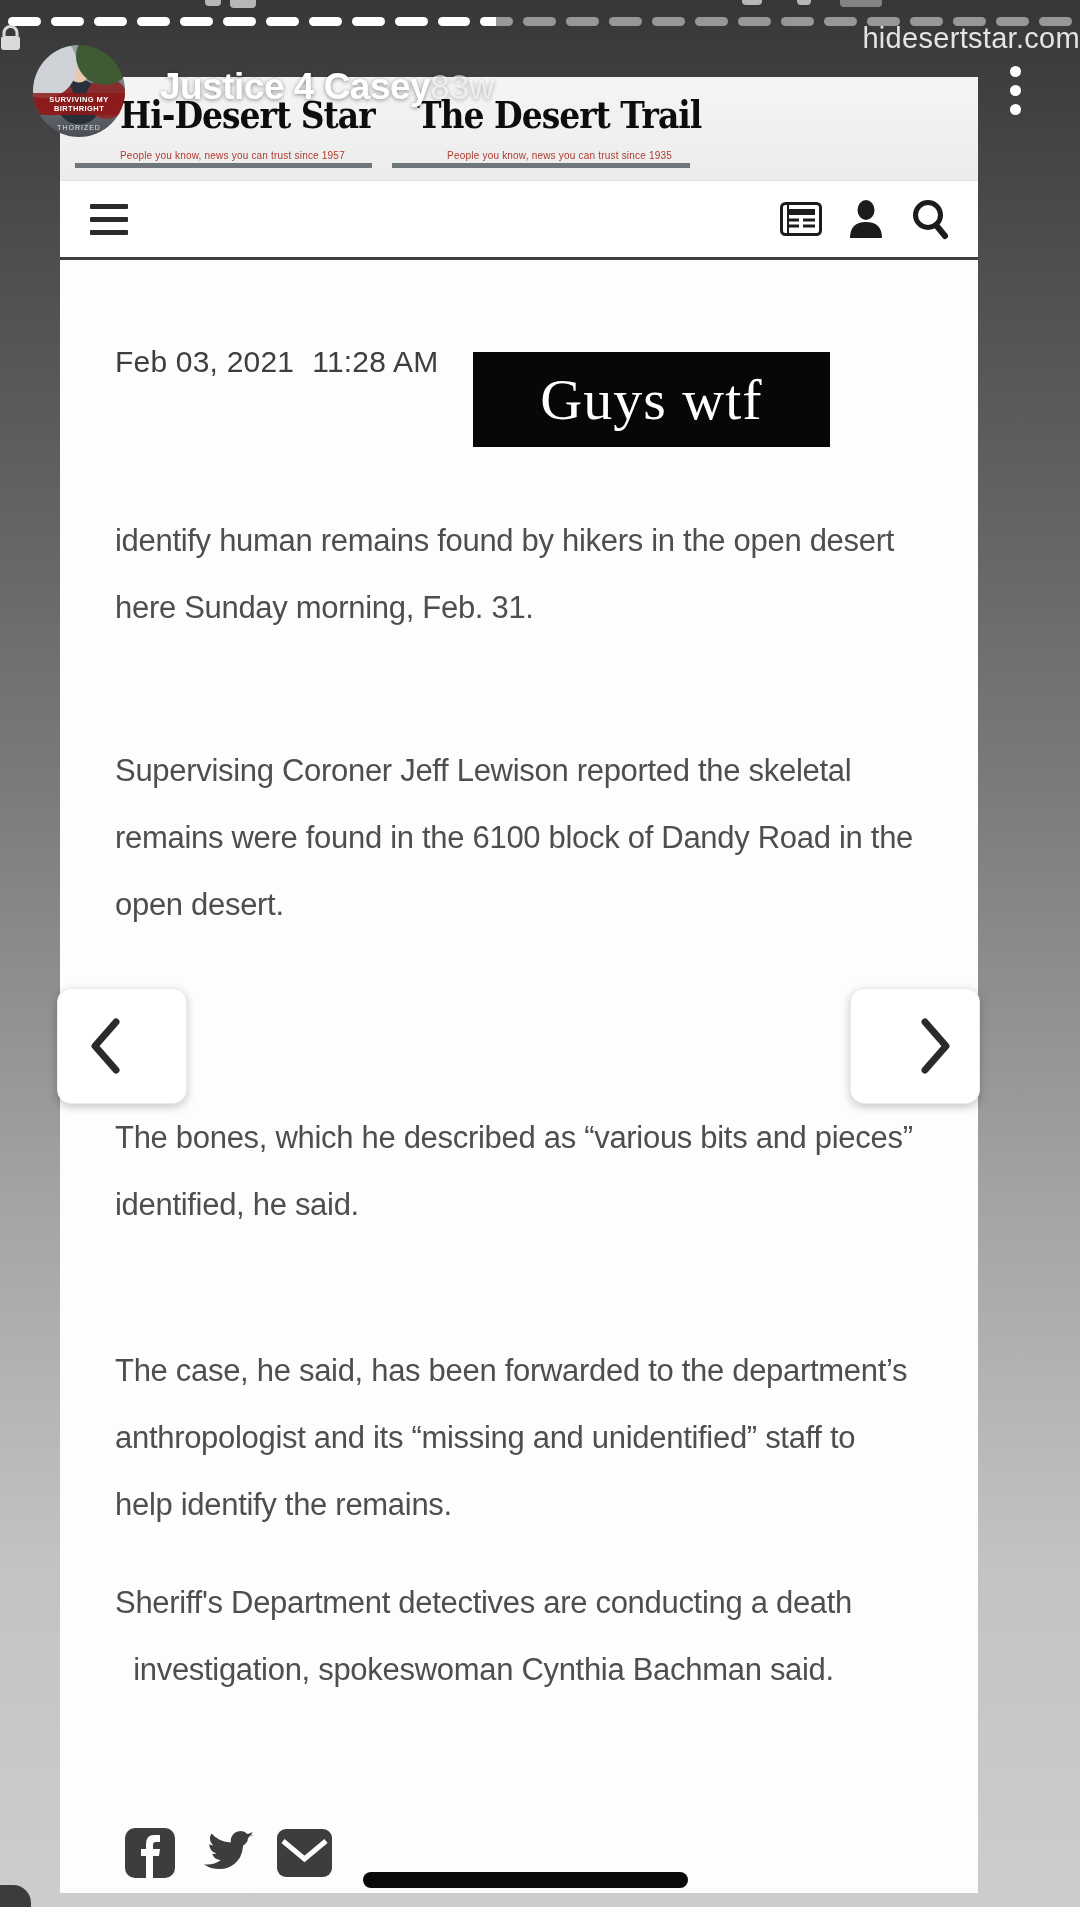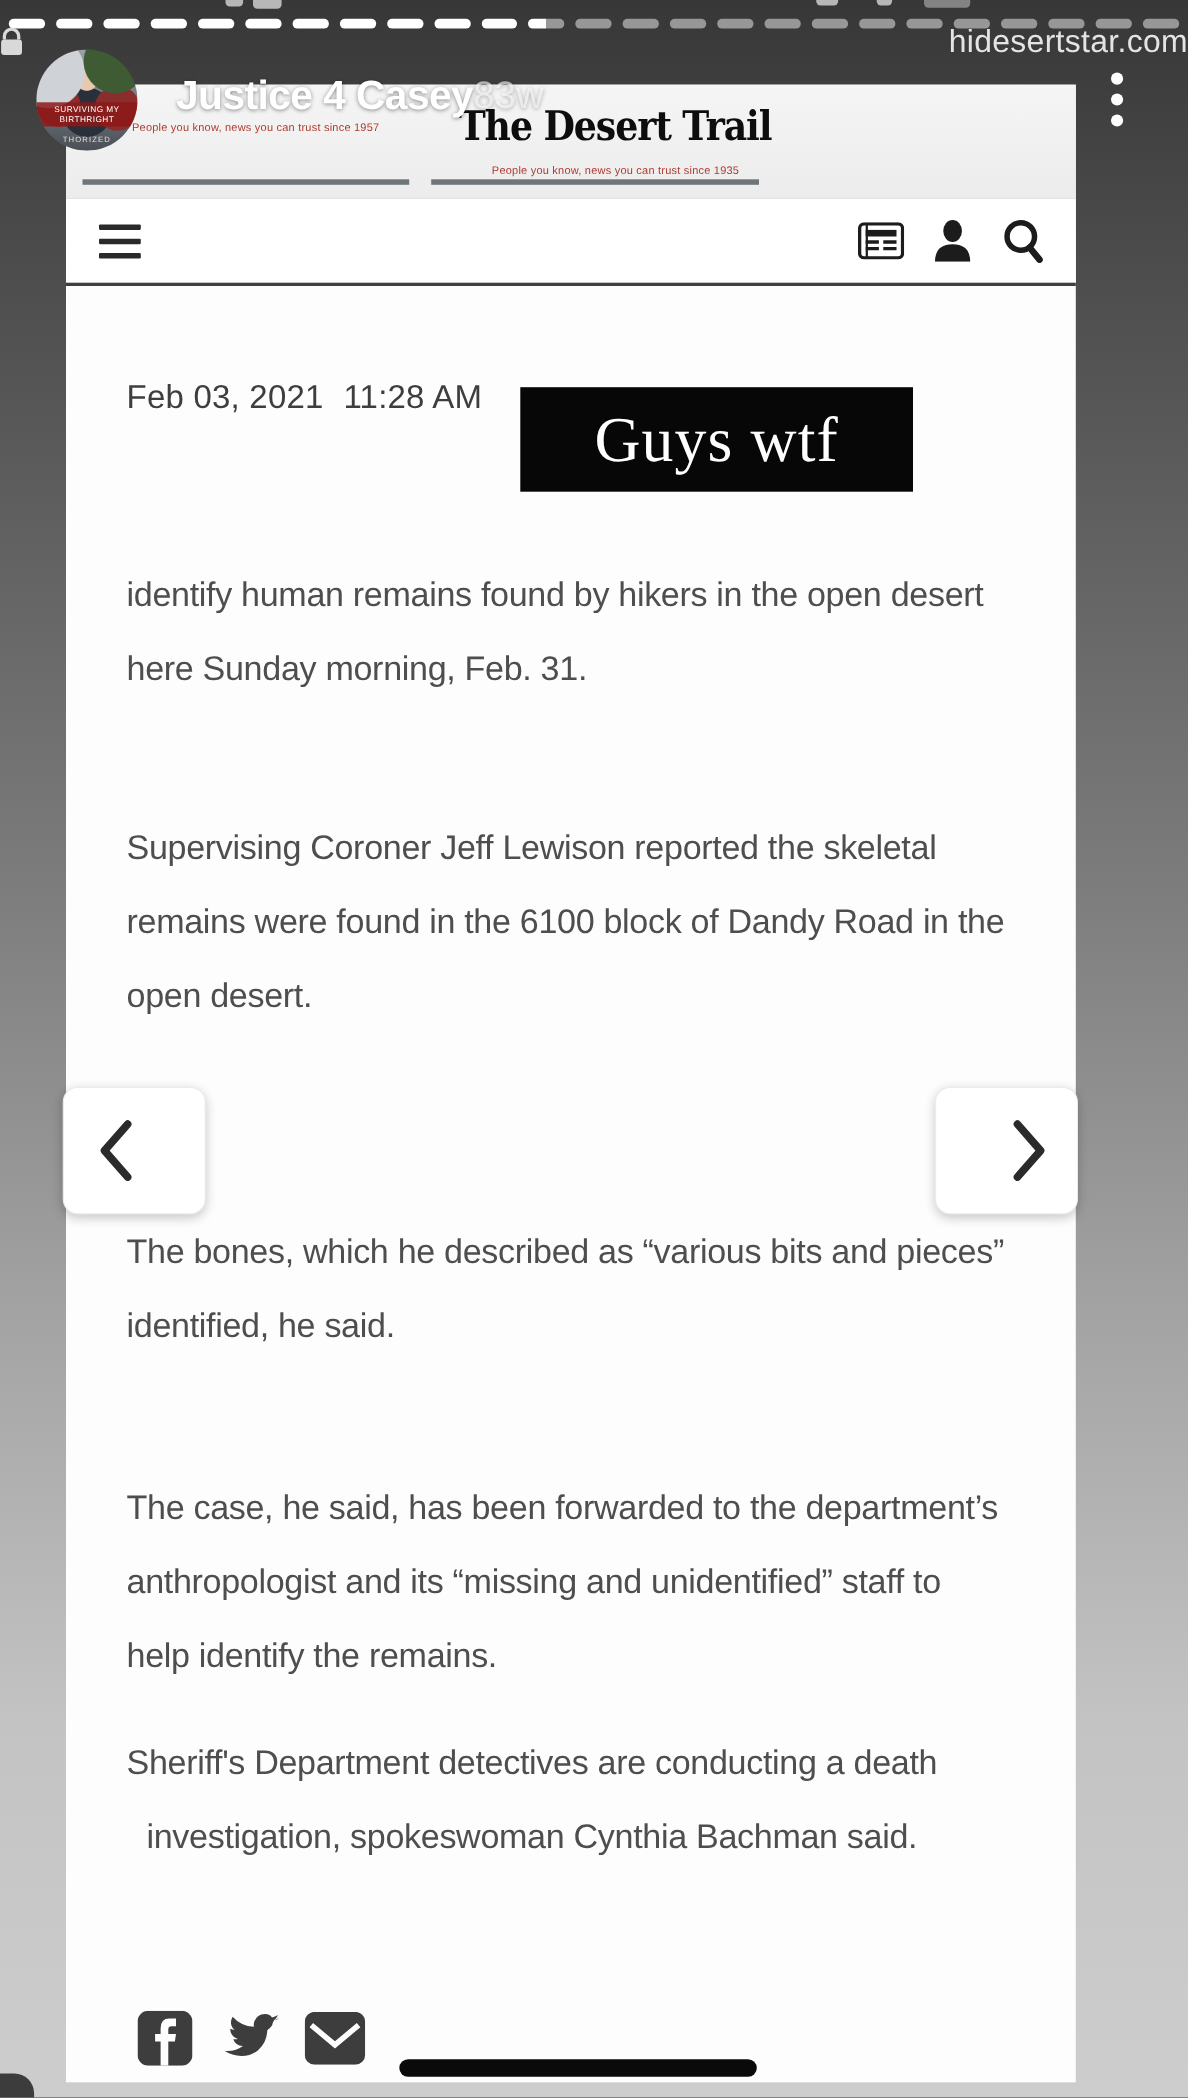--- a/index.html
+++ b/index.html
@@ -19,21 +19,21 @@
   .avatar{position:absolute;left:33px;top:45px;width:92px;height:92px;border-radius:50%;overflow:hidden;z-index:6;
     background:
       radial-gradient(circle at 78% 12%,#3e5b33 0 26%,transparent 27%),
       radial-gradient(circle at 12% 22%,#cfd3d8 0 30%,transparent 31%),
       radial-gradient(circle at 50% 30%,#e8c9ae 0 12%,transparent 13%),
       radial-gradient(circle at 22% 55%,#8a2d2d 0 22%,transparent 23%),
       radial-gradient(circle at 80% 58%,#8a2d2d 0 22%,transparent 23%),
       radial-gradient(circle at 50% 62%,#29303a 0 30%,transparent 31%),
       linear-gradient(180deg,#9aa2a8 0%,#6d747c 55%,#4a4f55 100%);}
   .avatar .banner{position:absolute;left:0;right:0;bottom:22px;background:rgba(140,25,25,.85);color:#fff;
-    font-size:7.5px;font-weight:normal;text-align:center;letter-spacing:.4px;padding:2px 0;}
+    font-size:7.5px;font-weight:bold;text-align:center;letter-spacing:.4px;padding:2px 0;}
   .avatar .banner2{position:absolute;left:0;right:0;bottom:6px;color:rgba(255,255,255,.8);font-size:7px;text-align:center;letter-spacing:1px;}
   .story-id{position:absolute;left:160px;top:66px;z-index:7;display:flex;align-items:center;white-space:nowrap;}
   .story-username{font-size:37px;font-weight:bold;color:#ffffff;letter-spacing:-.5px;text-shadow:0 1px 4px rgba(0,0,0,.45);}
   .story-age{font-size:35px;color:rgba(255,255,255,.62);text-shadow:0 1px 4px rgba(0,0,0,.3);}
   .kebab{position:absolute;left:1009px;top:66px;width:13px;z-index:7;display:flex;flex-direction:column;gap:8px;align-items:center;}
   .kebab i{width:11px;height:11px;border-radius:50%;background:#fff;display:block;}
   .home-indicator{position:absolute;left:363px;top:1872px;width:325px;height:16px;border-radius:9px;background:#0a0a0a;z-index:8;}
   .corner-notch{position:absolute;left:0;top:1885px;width:31px;height:22px;background:#3c3c3c;border-top-right-radius:18px;z-index:8;}
   
   .page{position:absolute;left:60px;top:77px;width:918px;height:1816px;background:#fdfdfd;z-index:1;}
@@ -111,20 +111,23 @@
       <path d="M4 11 V8 a6.5 6.5 0 0 1 13 0 V11" fill="none" stroke="#d9d9d9" stroke-width="3"></path>
       <rect x="1" y="11" width="19" height="14" rx="3" fill="#d9d9d9"></rect>
     </svg>
     <span class="url-text">hidesertstar.com</span>
   </div>
 
   <div class="page">
 
     <div class="masthead-strip">
       <div class="paper paper1">
+        <div class="title-row">
+          <span class="title">Hi-Desert Star</span>
+        </div>
         <div class="tagline">People you know, news you can trust since 1957</div>
       </div>
       <div class="paper paper2">
         <div class="title-row">
           <svg width="24" height="24" viewBox="0 0 24 24">
             <circle cx="12" cy="12" r="11" fill="#d8dcd2" stroke="#3c3c3c" stroke-width="1.5"></circle>
             <path d="M3 9 Q8 4 13 7 Q18 10 21 8 L21 14 Q14 18 9 15 Q5 13 3 15 Z" fill="#4a6b3a"></path>
           </svg>
           <span class="title">The Desert Trail</span>
           <svg width="22" height="16" viewBox="0 0 22 16">

